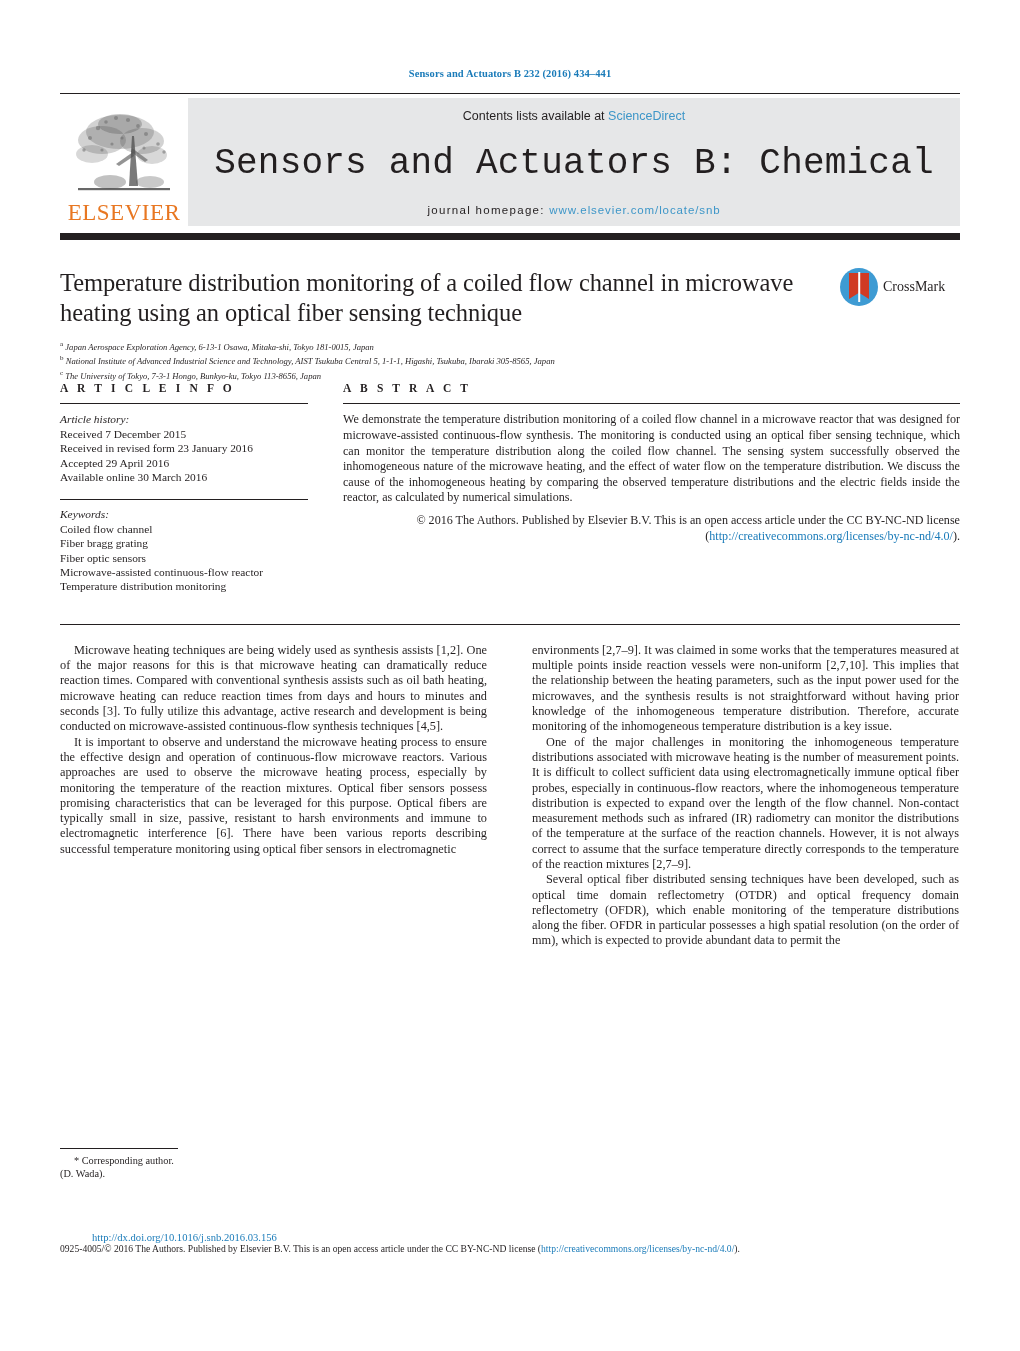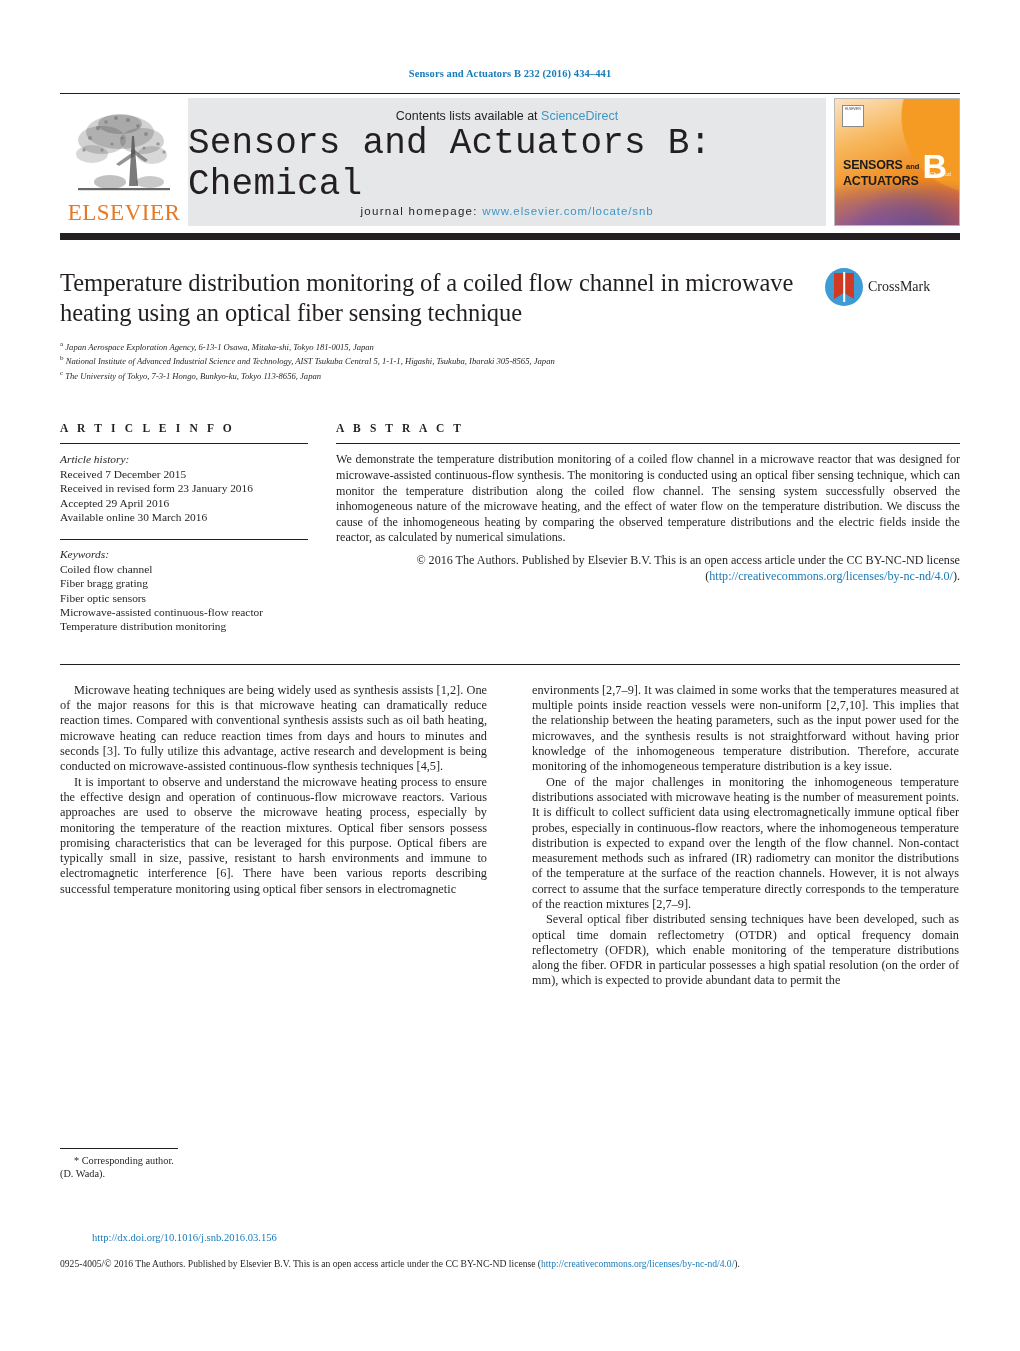--- a/index.html
+++ b/index.html
@@ -203,21 +203,21 @@
     font-size: 8.6px;
     line-height: 11.6px;
     font-style: italic;
     color: #231f20;
   }
   .affiliations sup { font-style: normal; font-size: 7px; }
 
   
   .crossmark {
     position: absolute;
-    right: 17px;
+    right: 2px;
     top: 0;
     width: 118px;
     display: flex;
     align-items: center;
     gap: 5px;
   }
   .crossmark-badge {
     width: 38px; height: 38px;
     border-radius: 50%;
     background: #3e9bd3;
@@ -242,22 +242,21 @@
   }
   .crossmark-text {
     font-family: "Liberation Serif", serif;
     font-size: 14px;
     color: #231f20;
   }
 
   
   .info-abstract {
     display: flex;
-    margin-top: 40px;
-    gap: 28px;
+    gap: 35px;
   }
   .col-info { width: 248px; flex: 0 0 248px; }
   .col-abs  { flex: 1 1 auto; }
 
   .sec-label {
     font-size: 11.5px;
     font-weight: bold;
     letter-spacing: 3.2px;
     color: #231f20;
     font-family: "Liberation Serif", serif;
@@ -344,21 +343,21 @@
   
   .bottom {
     position: absolute;
     left: 60px;
     top: 1232px;
     width: 900px;
   }
   .doi-line {
     font-size: 10.6px;
     color: #1a7bb9;
-    margin-bottom: 15px;
+    margin-bottom: 0;
     padding-left: 32px;
   }
   .issn-line {
     font-size: 9.6px;
     line-height: 12.6px;
     color: #231f20;
   }
 </style>
 </head>
 <body>
@@ -409,34 +408,20 @@
     <div class="banner-center">
       <div class="contents-line">
         <span>Contents lists available at </span><span class="sd">ScienceDirect</span>
       </div>
       <div class="journal-title">Sensors and Actuators B: Chemical</div>
       <div class="homepage-line">
         <span>journal homepage: </span><span class="url">www.elsevier.com/locate/snb</span>
       </div>
     </div>
 
-    <div class="banner-cover">
-      <div class="cover-bg"></div>
-      <div class="cover-lower"></div>
-      <div class="cover-elsevier-box">
-        <div>ELSEVIER</div>
-      </div>
-      <div class="cover-text">
-        <span>SENSORS</span>
-        <span class="and">and</span><br>
-        <span>ACTUATORS</span>
-      </div>
-      <div class="cover-b">B</div>
-      <div class="cover-bsub">Chemical</div>
-    </div>
   </div>
 
   <div class="rule-thick"></div>
 
   <div class="title-block">
     <div class="crossmark">
       <div class="crossmark-badge"></div>
       <div class="crossmark-text">CrossMark</div>
     </div>
 

